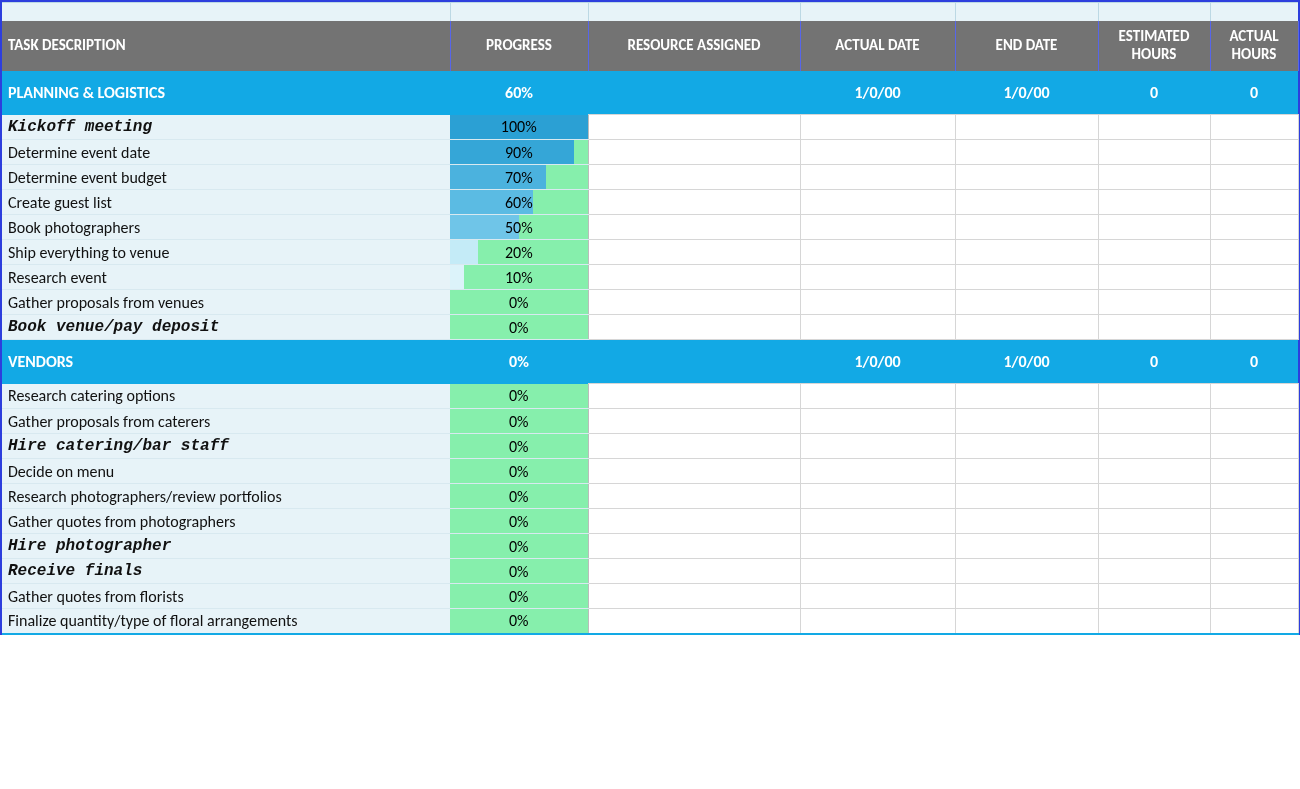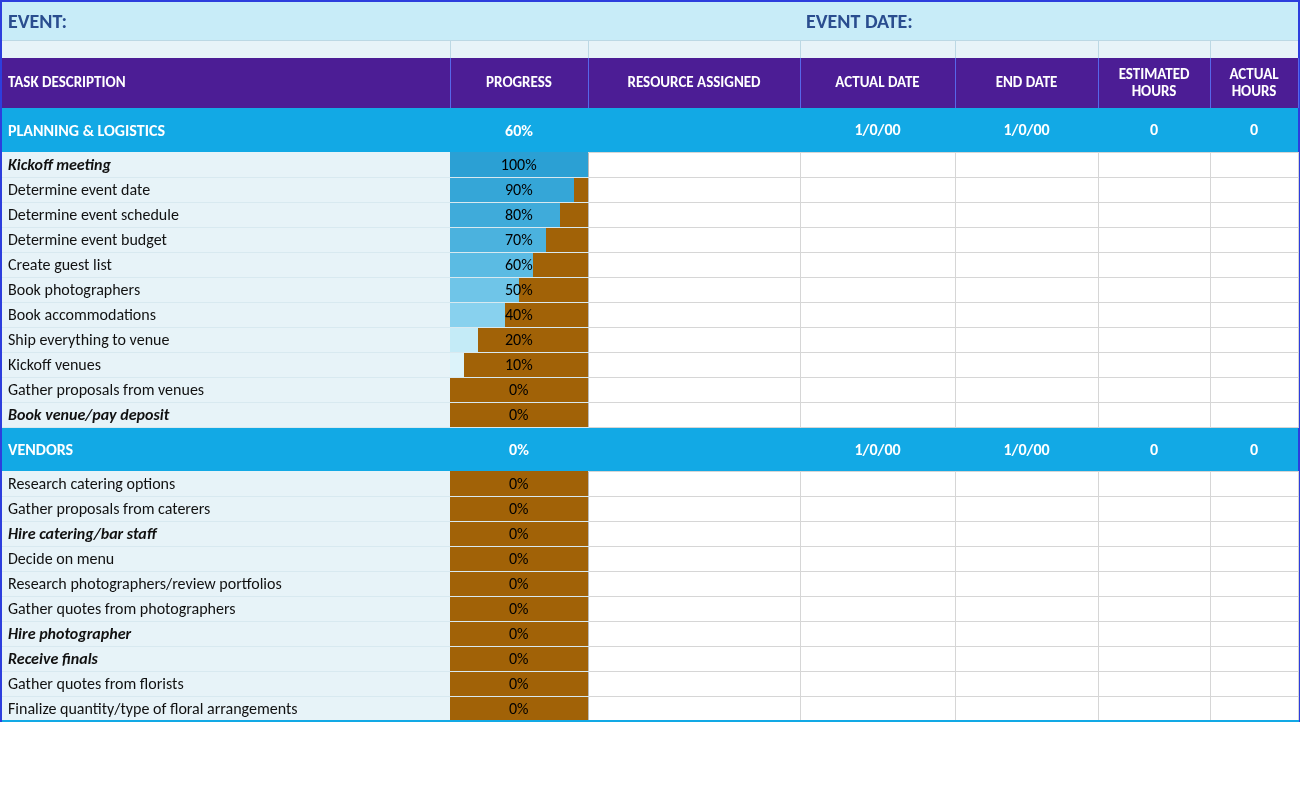--- a/index.html
+++ b/index.html
@@ -39,21 +39,21 @@
     background: #e7f3f8;
     height: 18px;
     border-top: 1px solid #bcd8e4;
     border-bottom: 0;
   }
   .blank-row td.divcell {
     border-right: 1px solid #bcd8e4;
   }
   
   .colhdr td {
-    background: #4c1d95;
+    background: #737373;
     color: #fff;
     font-weight: 700;
     text-align: center;
     height: 50px;
     font-size: 15px;
     line-height: 1.15;
     border-right: 1px solid #5766ea;
     margin-top: 16px;
   }
   .colhdr td.first {
@@ -81,23 +81,24 @@
   }
   .datarow td.desc {
     background: #e7f3f8;
     color: #111;
     padding-left: 6px;
     border-bottom: 1px solid #d8e9f0;
   }
   .datarow td.desc.bolditalic {
     font-weight: 700;
     font-style: italic;
+    font-family: Liberation Mono, monospace;
   }
   .datarow td.prog {
-    background: #a16207;
+    background: #86efac;
     text-align: center;
     position: relative;
     border-bottom: 1px solid #d8e9f0;
   }
   .datarow td.prog .bar {
     position: absolute;
     left: 0; top: 0; bottom: 0;
     background: #55bde8;
   }
   .datarow td.prog .lbl {
@@ -134,24 +135,20 @@
   <colgroup>
     <col class="c1">
         <col class="c2">
         <col class="c3">
         <col class="c4">
         <col class="c5">
         <col class="c6">
         <col class="c7">
   </colgroup>
   <tbody id="tbody">
-    <tr class="event-bar">
-      <td colspan="3">EVENT:</td>
-      <td colspan="4">EVENT DATE:</td>
-    </tr>
     <tr class="blank-row">
       <td class="divcell"></td>
           <td class="divcell"></td>
           <td class="divcell"></td>
           <td class="divcell"></td>
           <td class="divcell"></td>
           <td class="divcell"></td>
           <td></td>
     </tr>
     <tr class="colhdr">
@@ -184,29 +181,20 @@
         <tr class="datarow">
           <td class="desc">Determine event date</td>
           <td class="prog"><div class="bar" style="width:90%;background:#35a6d7;"></div><span class="lbl">90%</span></td>
           <td class="cell firstcell"></td>
           <td class="cell"></td>
           <td class="cell"></td>
           <td class="cell"></td>
           <td class="cell"></td>
         </tr>
         <tr class="datarow">
-          <td class="desc">Determine event schedule</td>
-          <td class="prog"><div class="bar" style="width:80%;background:#3fabda;"></div><span class="lbl">80%</span></td>
-          <td class="cell firstcell"></td>
-          <td class="cell"></td>
-          <td class="cell"></td>
-          <td class="cell"></td>
-          <td class="cell"></td>
-        </tr>
-        <tr class="datarow">
           <td class="desc">Determine event budget</td>
           <td class="prog"><div class="bar" style="width:70%;background:#4bb2de;"></div><span class="lbl">70%</span></td>
           <td class="cell firstcell"></td>
           <td class="cell"></td>
           <td class="cell"></td>
           <td class="cell"></td>
           <td class="cell"></td>
         </tr>
         <tr class="datarow">
           <td class="desc">Create guest list</td>
@@ -220,39 +208,30 @@
         <tr class="datarow">
           <td class="desc">Book photographers</td>
           <td class="prog"><div class="bar" style="width:50%;background:#6fc5e8;"></div><span class="lbl">50%</span></td>
           <td class="cell firstcell"></td>
           <td class="cell"></td>
           <td class="cell"></td>
           <td class="cell"></td>
           <td class="cell"></td>
         </tr>
         <tr class="datarow">
-          <td class="desc">Book accommodations</td>
-          <td class="prog"><div class="bar" style="width:40%;background:#88d1ee;"></div><span class="lbl">40%</span></td>
-          <td class="cell firstcell"></td>
-          <td class="cell"></td>
-          <td class="cell"></td>
-          <td class="cell"></td>
-          <td class="cell"></td>
-        </tr>
-        <tr class="datarow">
           <td class="desc">Ship everything to venue</td>
           <td class="prog"><div class="bar" style="width:20%;background:#c4ebf7;"></div><span class="lbl">20%</span></td>
           <td class="cell firstcell"></td>
           <td class="cell"></td>
           <td class="cell"></td>
           <td class="cell"></td>
           <td class="cell"></td>
         </tr>
         <tr class="datarow">
-          <td class="desc">Kickoff venues</td>
+          <td class="desc">Research event</td>
           <td class="prog"><div class="bar" style="width:10%;background:#dcf3fa;"></div><span class="lbl">10%</span></td>
           <td class="cell firstcell"></td>
           <td class="cell"></td>
           <td class="cell"></td>
           <td class="cell"></td>
           <td class="cell"></td>
         </tr>
         <tr class="datarow">
           <td class="desc">Gather proposals from venues</td>
           <td class="prog"><div class="bar" style="width:0%;background:transparent;"></div><span class="lbl">0%</span></td>

